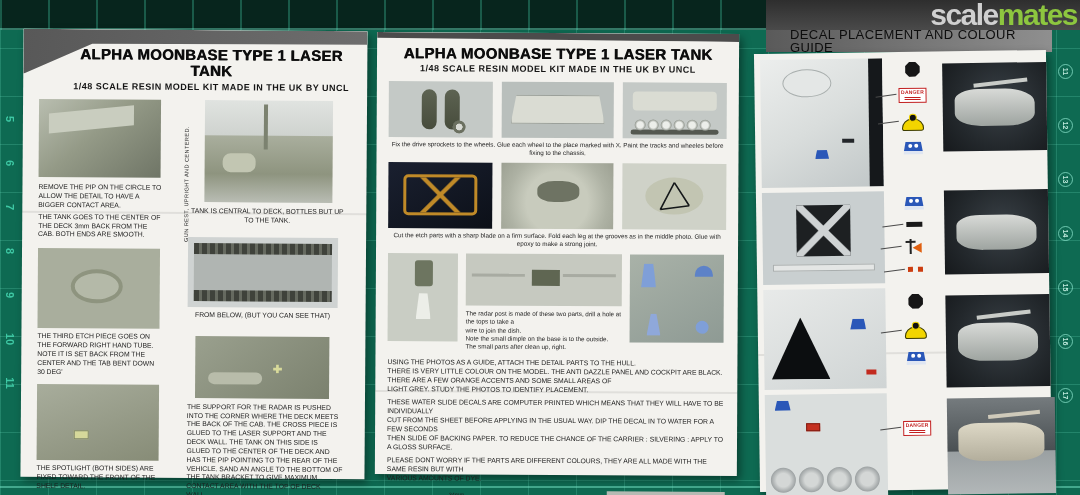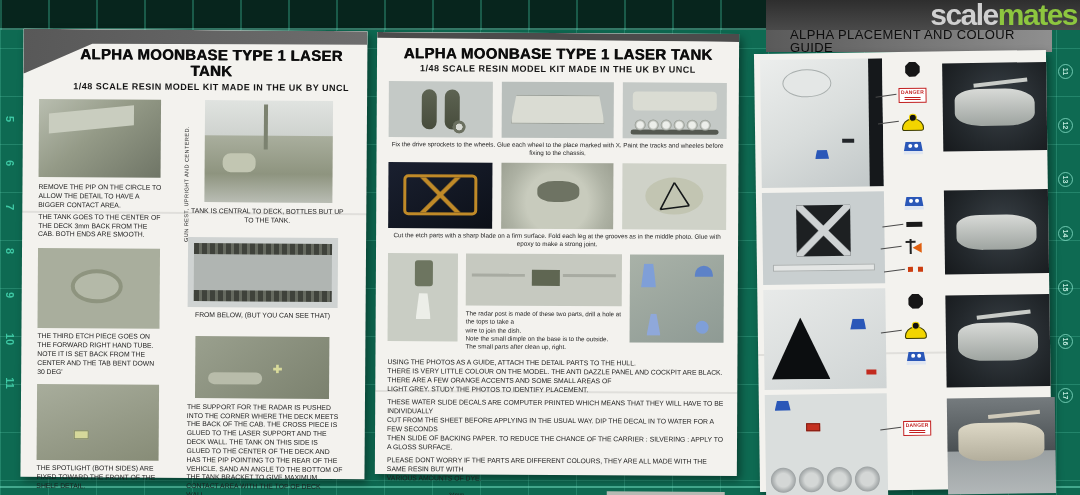--- a/index.html
+++ b/index.html
@@ -177,21 +177,21 @@
 <span class="num-r" style="top:280px">15</span>
 <span class="num-r" style="top:334px">16</span>
 <span class="num-r" style="top:388px">17</span>
 
 <div class="brand-band">
   <div class="brand">
     <span class="b1">scale</span><span class="b2">mates</span>
   </div>
 </div>
 <div class="guide-band">
-  <span class="t">ALPHA PLACEMENT AND COLOUR GUIDE</span>
+  <span class="t">DECAL PLACEMENT AND COLOUR GUIDE</span>
 </div>
 
 <div class="sheet" id="sheet1">
   <div class="wedge"></div>
   <div class="crease" style="top:182px"></div>
   <div class="t1" style="margin:17px 8px 0 40px">ALPHA MOONBASE TYPE 1 LASER TANK</div>
   <div class="t2" style="margin:3px 8px 0 40px">1/48 SCALE RESIN MODEL KIT MADE IN THE UK BY UNCL</div>
   <div style="position:relative;display:flex;gap:22px;margin:8px 10px 0 16px">
     <span class="vnote">GUN REST, UPRIGHT AND CENTERED.</span>
     <div style="width:128px">

